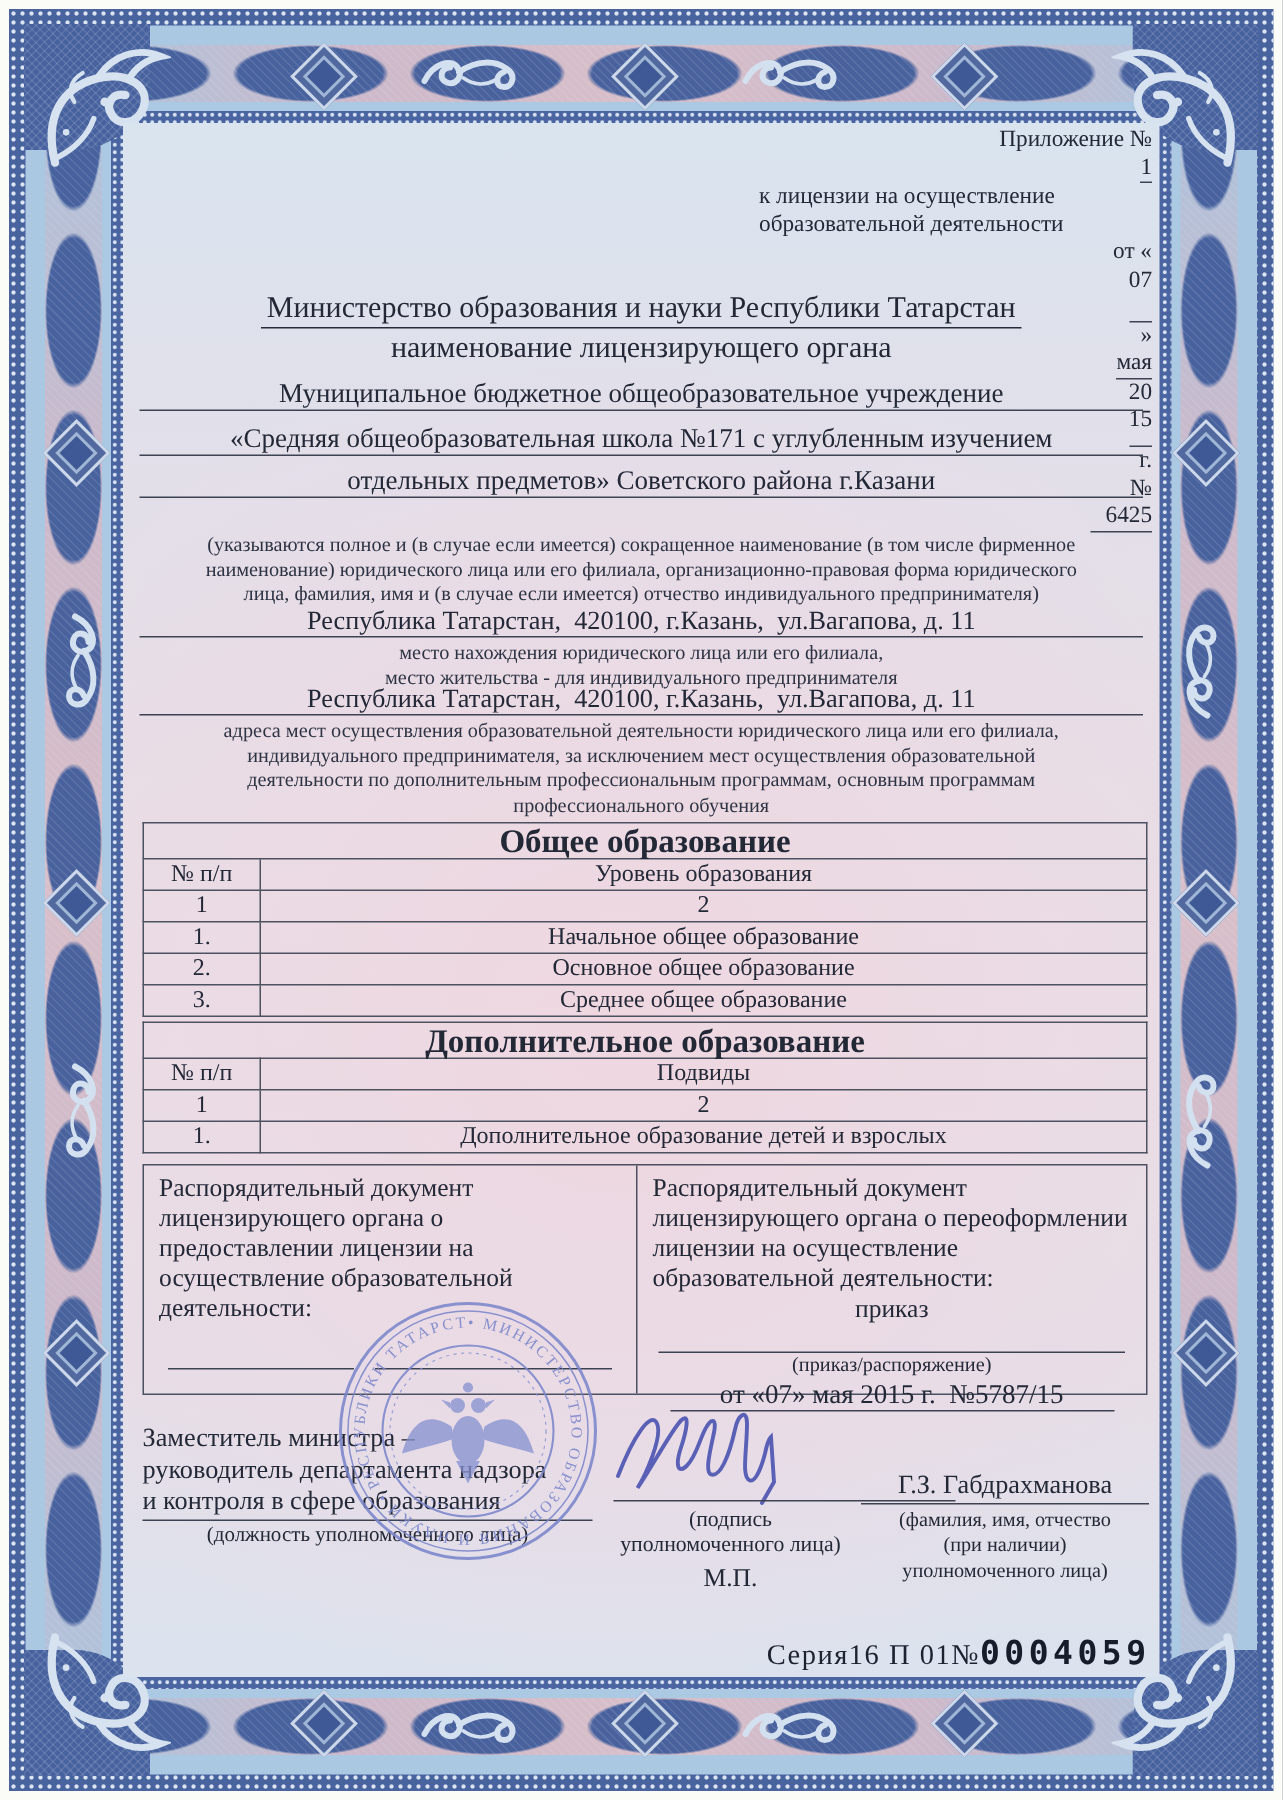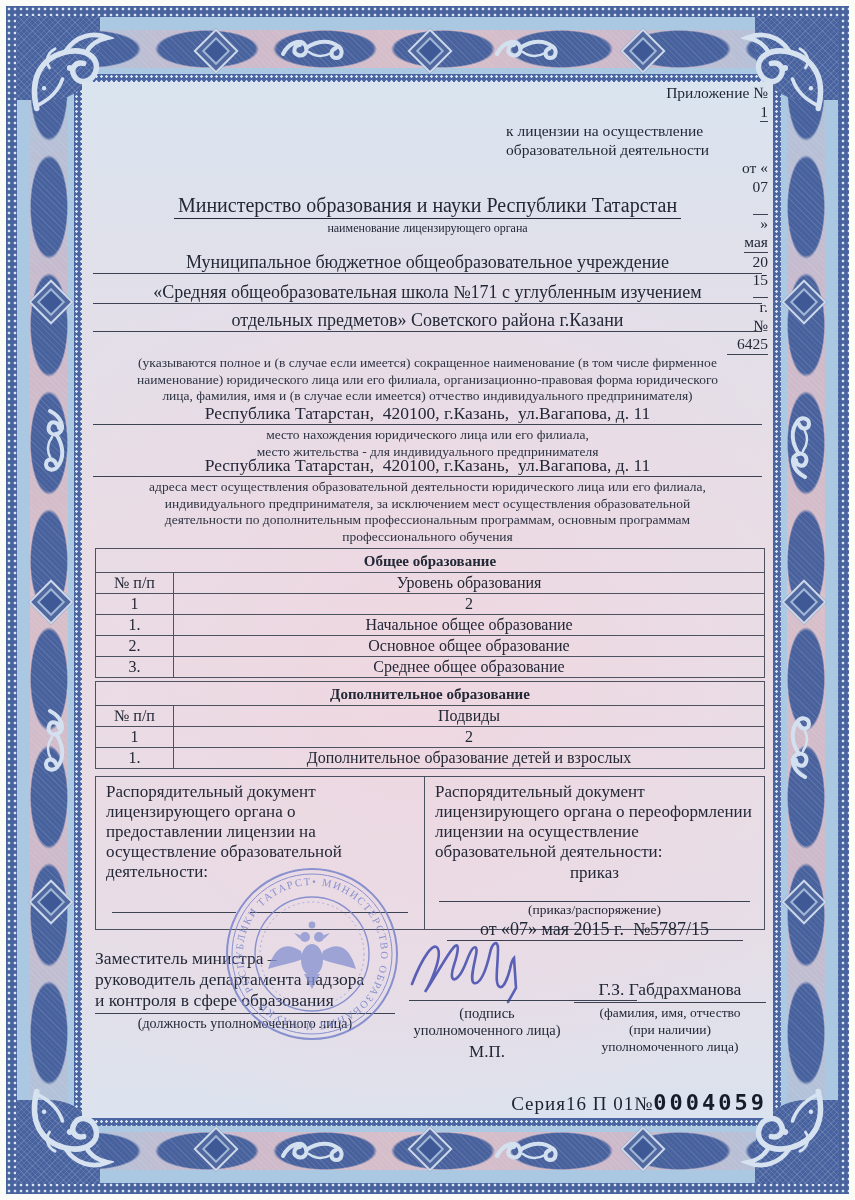--- a/index.html
+++ b/index.html
@@ -62,42 +62,42 @@
   
   .appendix{left:424px;top:2px;width:262px;font-size:15.5px;line-height:18.5px;}
   .appendix .row{display:flex;align-items:flex-end;flex-direction:column;}
   .appendix .fill{flex:1;border-bottom:1px solid #3c4252;text-align:center;}
   .appendix .w34{flex:0 0 36px;}
   .appendix .w26{flex:0 0 26px;}
   .appendix .left-val{text-align:left;padding-left:10px;}
   
   .ministry{top:112px;left:0;right:0;}
   .ministry span{display:inline-block;border-bottom:1.4px solid #242a3a;font-size:20px;padding:0 4px 1px;}
-  .ministry-cap{top:139px;left:0;right:0;font-size:12px;}
+  .ministry-cap{top:139px;left:0;right:0;font-size:20px;}
   
   .org{top:166px;left:11px;right:11px;}
   .org .oline{display:flex;align-items:flex-end;justify-content:center;
       border-bottom:1px solid #3c4252;font-size:18px;}
   .ol1{height:25px;}
   .ol2{height:25px;margin-top:4px;}
   .ol3{height:25px;margin-top:2px;}
   .ol4{height:21px;}
   .org-cap{top:273px;left:0;right:0;}
   
   .addr{left:11px;right:11px;display:flex;align-items:flex-end;justify-content:center;
       border-bottom:1px solid #3c4252;font-size:17.5px;height:22px;white-space:pre;}
   .addr1{top:320px;}
   .addr1-cap{top:345px;left:0;right:0;}
   .addr2{top:372px;}
   .addr2-cap{top:397px;left:0;right:0;}
   
   table.doc{border-collapse:collapse;width:670px;table-layout:fixed;}
   table.doc td{border:1px solid #4d5260;text-align:center;vertical-align:middle;
       font-size:16px;padding:0 3px;height:20px;line-height:18px;}
-  table.doc td.title{font-size:15px;font-weight:bold;height:23px;}
+  table.doc td.title{font-size:22px;font-weight:bold;height:23px;}
   table.doc col.c1{width:78px;}
   .tbl1{top:466px;left:13px;}
   .tbl2{top:599px;left:13px;}
   
   .orders{top:694px;left:13px;width:668px;height:152px;border:1.2px solid #4a5060;display:flex;}
   .orders .cell{padding:5px 10px 0;line-height:20px;font-size:17px;}
   .orders .cell-left{flex:0 0 308px;border-right:1.2px solid #4a5060;}
   .orders .cell-right{flex:1;}
   .blank-lines{display:flex;gap:14px;margin-top:16px;padding:0 6px;}
   .blank-lines span{border-bottom:1px solid #3c4252;height:14px;}

